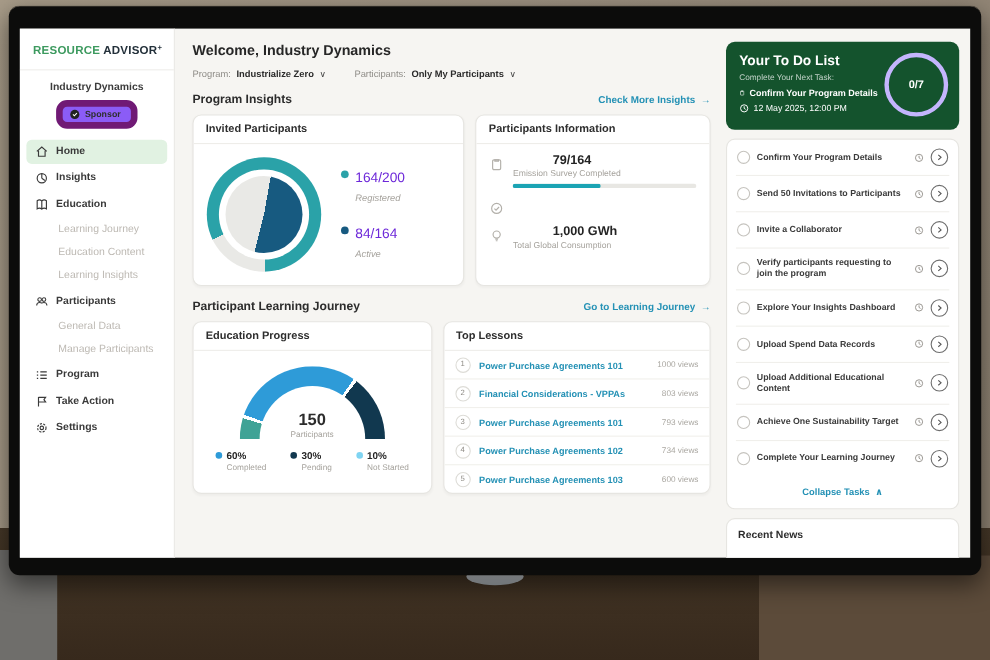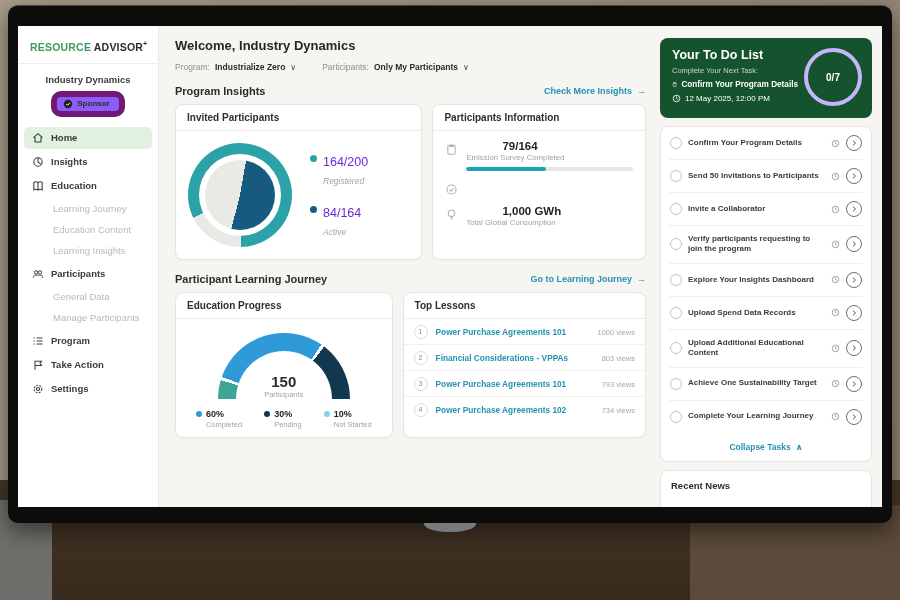--- a/index.html
+++ b/index.html
@@ -331,20 +331,25 @@
             <div class="lesson">
               <span class="rank">3</span>
               <span class="l-title">Power Purchase Agreements 101</span>
               <span class="l-views"><span>793</span><span> views</span></span>
             </div>
             <div class="lesson">
               <span class="rank">4</span>
               <span class="l-title">Power Purchase Agreements 102</span>
               <span class="l-views"><span>734</span><span> views</span></span>
             </div>
+            <div class="lesson">
+              <span class="rank">5</span>
+              <span class="l-title">Power Purchase Agreements 103</span>
+              <span class="l-views"><span>600</span><span> views</span></span>
+            </div>
           </div>
         </div>
       </main>
 
       <section class="rightpanel">
         <div class="todo-head">
           <div class="th-left">
             <div class="th-title">Your To Do List</div>
             <div class="th-sub">Complete Your Next Task:</div>
             <div class="th-row">

